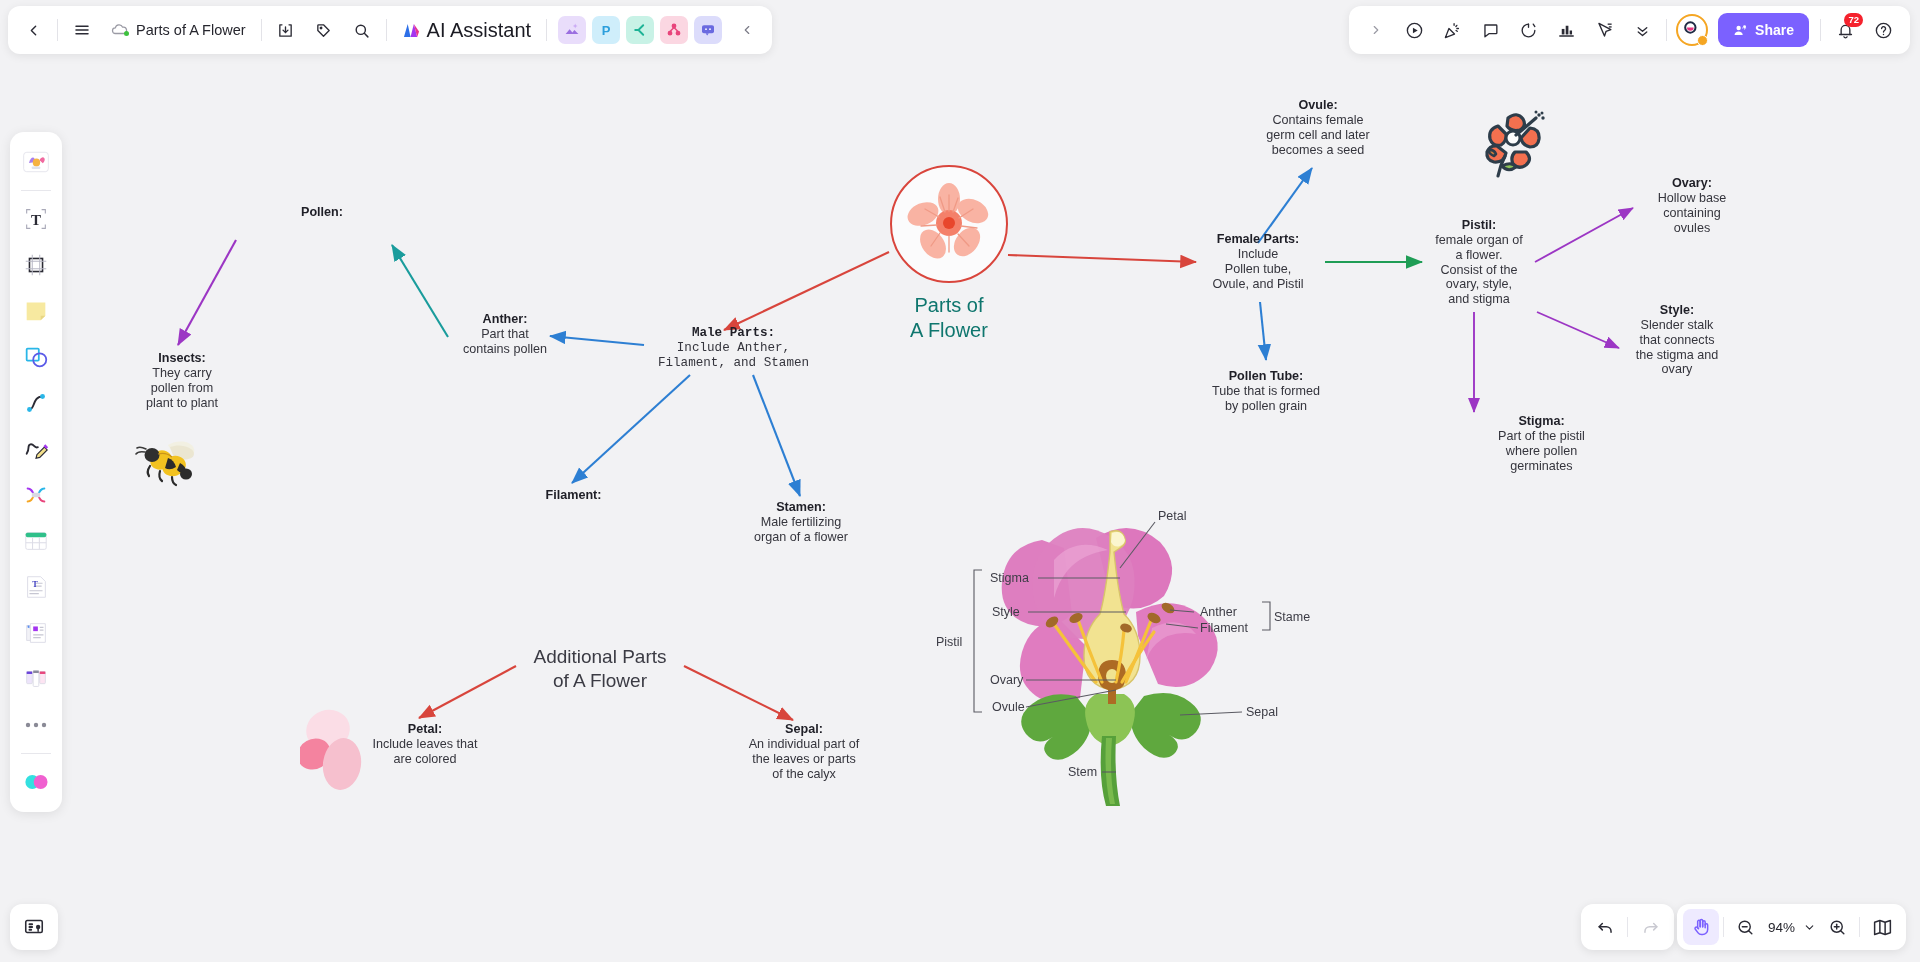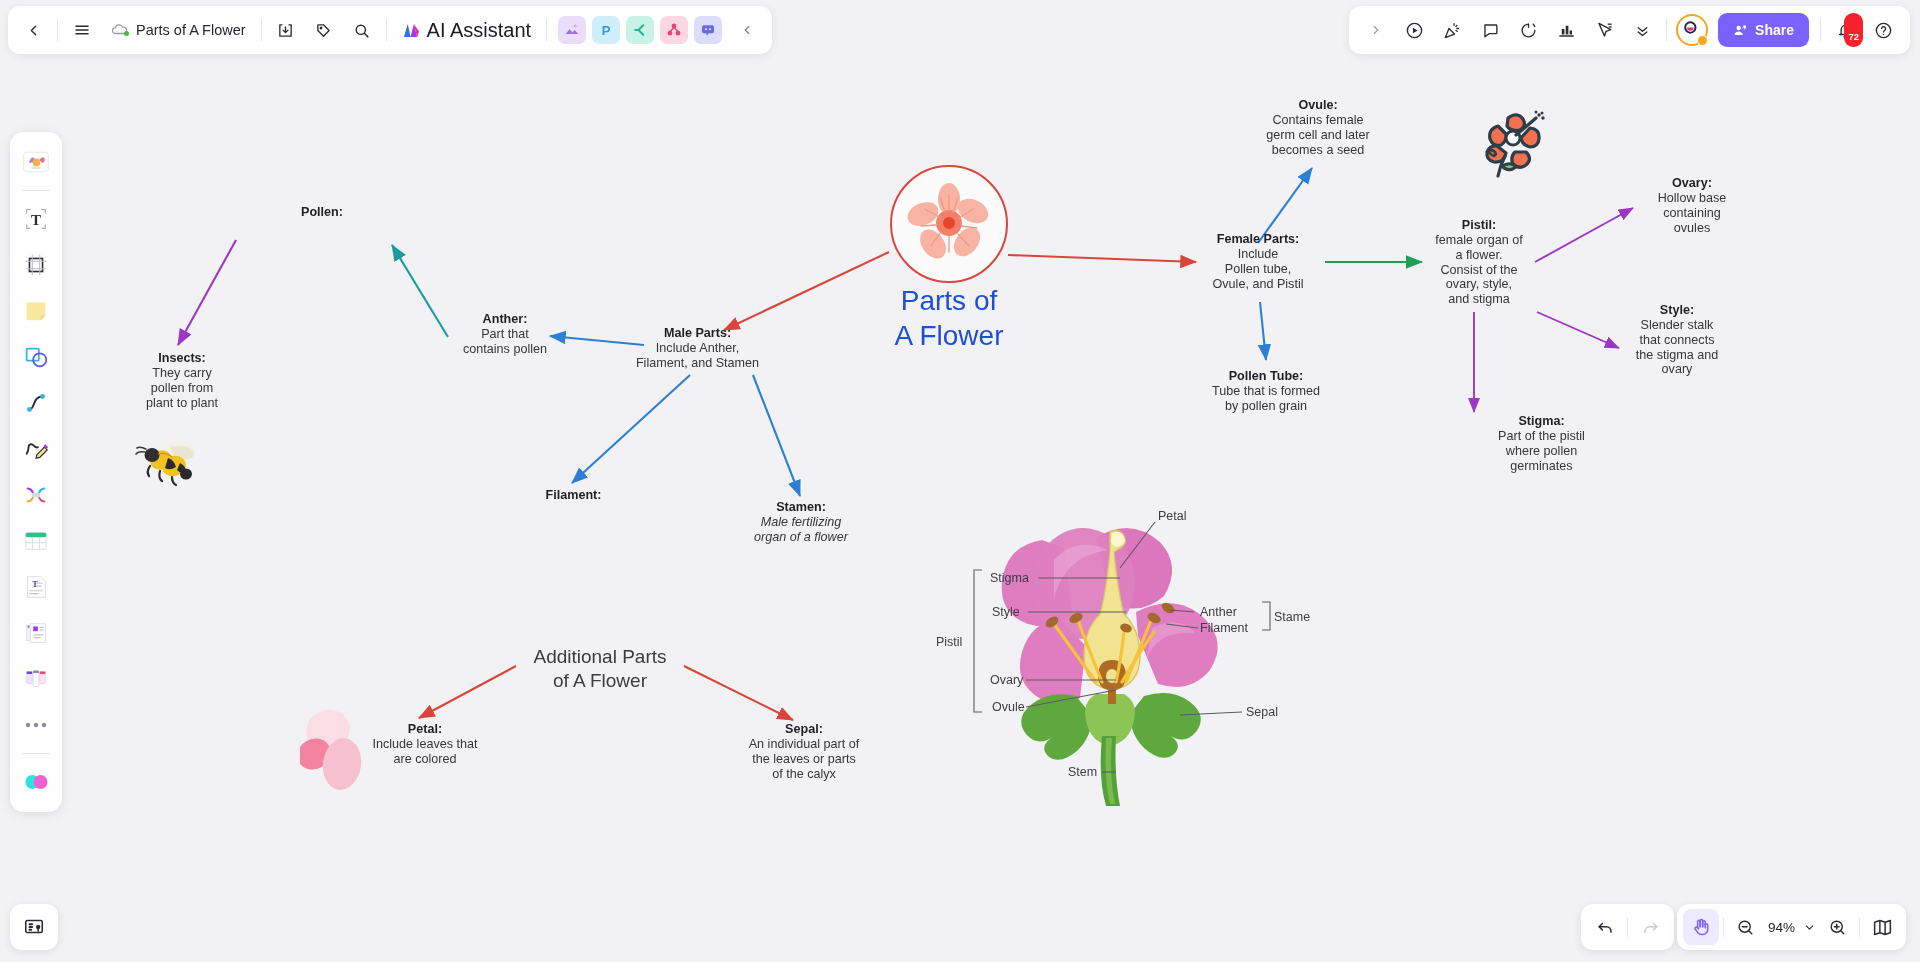--- a/index.html
+++ b/index.html
@@ -78,21 +78,21 @@
   .avatar-dot {
     position: absolute; right: -2px; bottom: -2px;
     width: 11px; height: 11px; border-radius: 50%;
     background: #f5a623; border: 1.5px solid #fff;
   }
   .bell-wrap { position: relative; }
   .badge {
     position: absolute; top: 2px; right: 1px;
     background: #f5222d; color: #fff;
     font-size: 9.5px; font-weight: 700;
-    border-radius: 9px; padding: 17px 4px;
+    border-radius: 9px; padding: 0 4px;
     min-width: 17px; height: 14px; line-height: 14px;
     text-align: center;
   }
 
   
   .left-toolbar {
     position: absolute; left: 10px; top: 132px;
     width: 52px;
     background: #fff; border-radius: 14px;
     box-shadow: 0 2px 12px rgba(0,0,0,.09);
@@ -152,21 +152,22 @@
     z-index: 6; text-align: center;
   }
   .center-circle {
     width: 118px; height: 118px;
     border-radius: 50%; border: 2px solid #d9453c;
     background: #fbfbfc;
     display: flex; align-items: center; justify-content: center;
     margin: 0 auto;
   }
   .center-label {
-    font-size: 28px; color: #1d4ed8; line-height: 1.25;
+    margin-top: 10px;
+    font-size: 20px; color: #0f766e; line-height: 1.25;
     white-space: pre-line;
   }
   .section-title {
     position: absolute;
     font-size: 19px; color: #3b3b44; line-height: 1.25;
     text-align: center; white-space: pre-line; z-index: 6;
   }
   svg.edges { position: absolute; inset: 0; width: 1920px; height: 962px; z-index: 2; pointer-events: none; }
   .illus { position: absolute; z-index: 4; }
   .diagram-label { font-size: 12.5px; fill: #3d3d46; font-family: "Liberation Sans", sans-serif; }
@@ -547,33 +548,33 @@
       <path d="M30 21 q8 -2 14 3" stroke="#c9941a" stroke-width="1.2" fill="none"></path>
     </svg>
   </div>
 
   <div class="node" style="left:440px; top:312px; width:130px;">
     <span class="ttl">Anther:</span>
     <span class="desc" style="white-space:pre-line;">Part that
 contains pollen</span>
   </div>
 
-  <div class="node" style="left:620px; top:326px; width:155px;">
+  <div class="node" style="left:656px; top:326px; width:155px;font-family:Liberation Mono, monospace;">
     <span class="ttl">Male Parts:</span>
     <span class="desc" style="white-space:pre-line;">Include Anther,
 Filament, and Stamen</span>
   </div>
 
   <div class="node" style="left:496px; top:488px; width:155px;">
     <span class="ttl">Filament:</span>
   </div>
 
   <div class="node" style="left:728px; top:500px; width:146px;">
     <span class="ttl">Stamen:</span>
-    <span class="desc" style="white-space:pre-line;font-style:italic;">Male fertilizing
+    <span class="desc" style="white-space:pre-line;">Male fertilizing
 organ of a flower</span>
   </div>
 
   <div class="center-node" style="left:824px; top:165px; width:250px;">
     <div class="center-circle">
       <svg width="92" height="92" viewBox="0 0 92 92">
         <g fill="#f9b3a3">
           <ellipse cx="46" cy="21" rx="11" ry="16"></ellipse>
           <ellipse cx="70" cy="33" rx="16" ry="11" transform="rotate(26 70 33)"></ellipse>
           <ellipse cx="64" cy="64" rx="11" ry="16" transform="rotate(38 64 64)"></ellipse>

